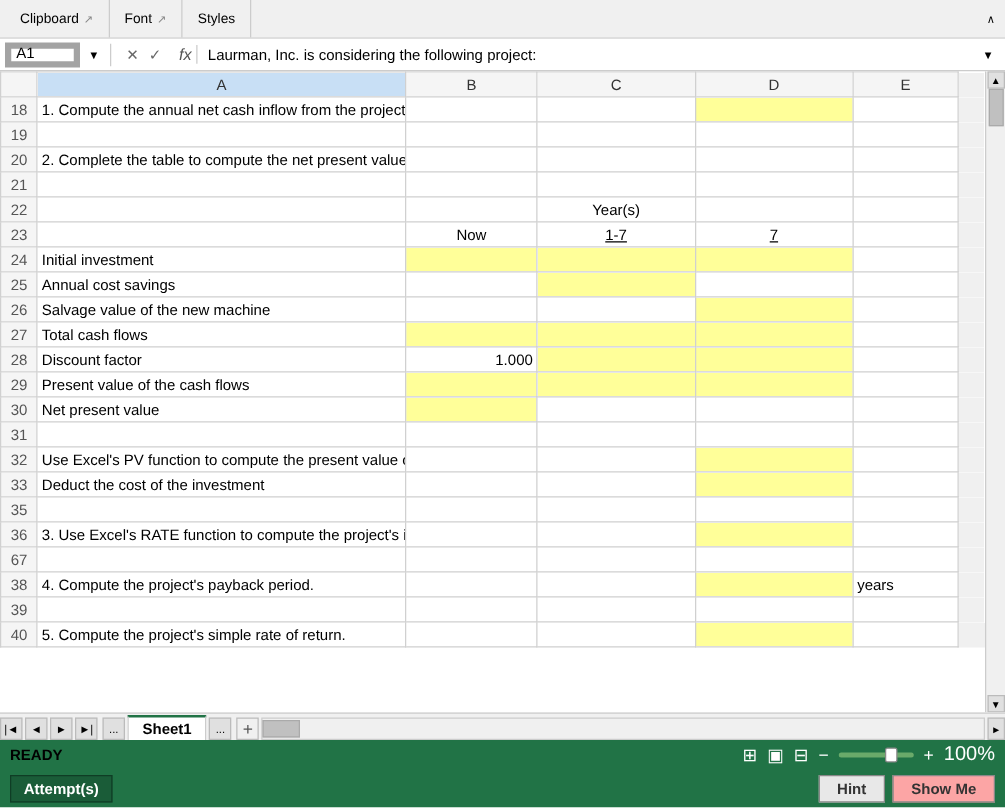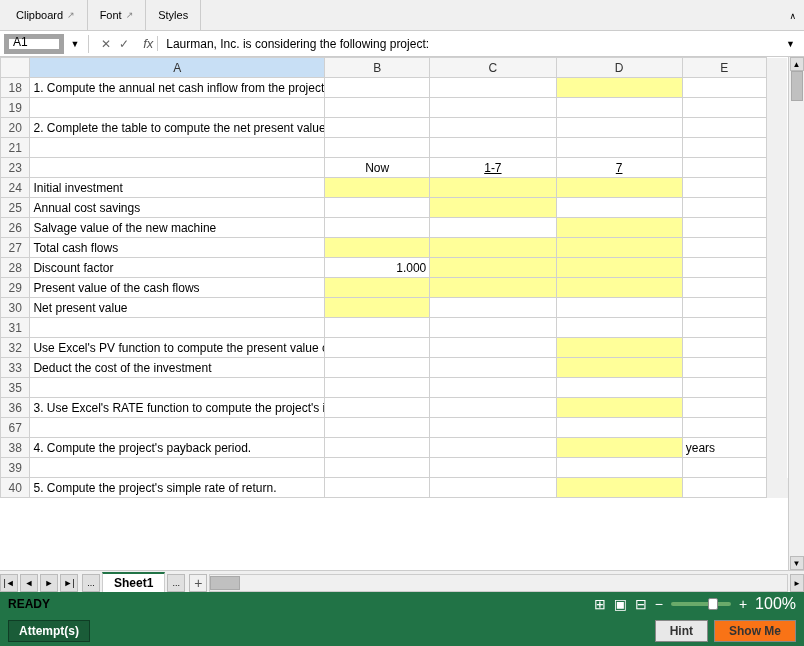--- a/index.html
+++ b/index.html
@@ -261,20 +261,29 @@
             <tr>
               <td class="row-num">21</td>
               <td></td>
               <td></td>
               <td></td>
               <td></td>
               <td></td>
               <td style="background:#f0f0f0; border:none;"></td>
             </tr>
 
+            <tr>
+              <td class="row-num">22</td>
+              <td></td>
+              <td></td>
+              <td class="center">Year(s)</td>
+              <td></td>
+              <td></td>
+              <td style="background:#f0f0f0; border:none;"></td>
+            </tr>
 
             <tr>
               <td class="row-num">23</td>
               <td></td>
               <td class="center">Now</td>
               <td class="center" style="text-decoration: underline;">1-7</td>
               <td class="center" style="text-decoration: underline;">7</td>
               <td></td>
               <td style="background:#f0f0f0; border:none;"></td>
             </tr>
@@ -496,18 +505,18 @@
   </div>
 
   <div style="height:30px; background:#217346; display:flex; align-items:center; padding:0 8px; gap:6px;">
     <div style="background:#1a5c38; color:#fff; padding:3px 10px; font-size:12px; font-weight:bold; border:1px solid #0f3d25;">
       <span>Attempt(s)</span>
     </div>
     <div style="flex:1;"></div>
     <button style="padding:3px 14px; font-size:12px; font-weight:bold; cursor:pointer; background:#e8e8e8; color:#333; border:1px solid #888;">
       <span>Hint</span>
     </button>
-    <button style="padding:3px 14px; font-size:12px; font-weight:bold; cursor:pointer; background:#f97316; color:#333; border:1px solid #888;">
+    <button style="padding:3px 14px; font-size:12px; font-weight:bold; cursor:pointer; background:#fca5a5; color:#333; border:1px solid #888;">
       <span>Show Me</span>
     </button>
   </div>
 
 </div>
 
 </body></html>

